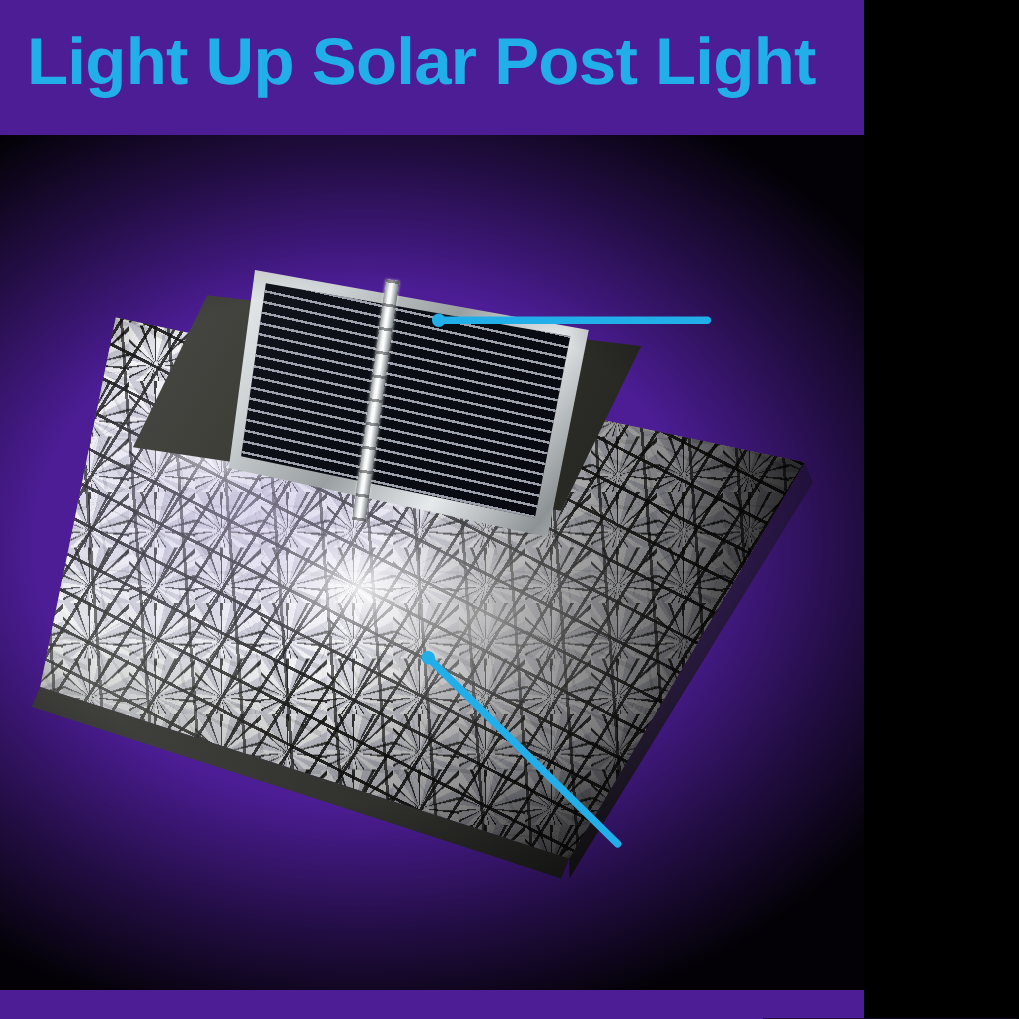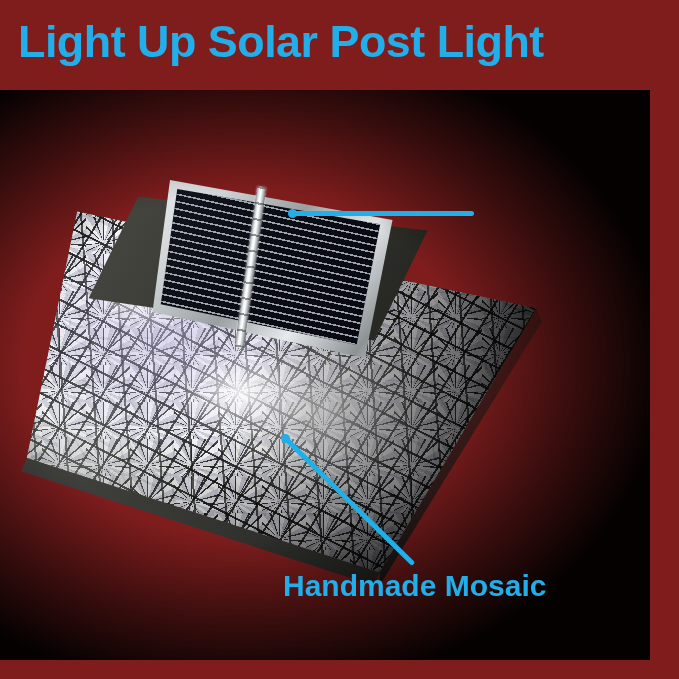--- a/index.html
+++ b/index.html
@@ -5,23 +5,23 @@
   html, body {
     margin: 0;
     padding: 0;
     background: #000000;
   }
   body {
     font-family: "Liberation Sans", sans-serif;
   }
   #stage {
     position: relative;
-    width: 679px;
+    width: 576px;
     height: 679px;
-    background: #7f1d1d;
+    background: #4c1d95;
     overflow: hidden;
   }
 
   
   .title {
     position: absolute;
     left: 18px;
     top: 16px;
     width: 644px;
     font-family: "Liberation Sans", sans-serif;
@@ -291,15 +291,14 @@
       <div class="cap-edge-right"></div>
     </div>
     <div class="vignette"></div>
   </div>
 
   <div class="leader" id="leader-solar"></div>
   <div class="leader-dot" id="dot-solar"></div>
 
   <div class="leader" id="leader-mosaic"></div>
   <div class="leader-dot" id="dot-mosaic"></div>
-  <div class="callout-label" id="label-handmade-mosaic">Handmade Mosaic</div>
 
 </div>
 
 </body></html>

